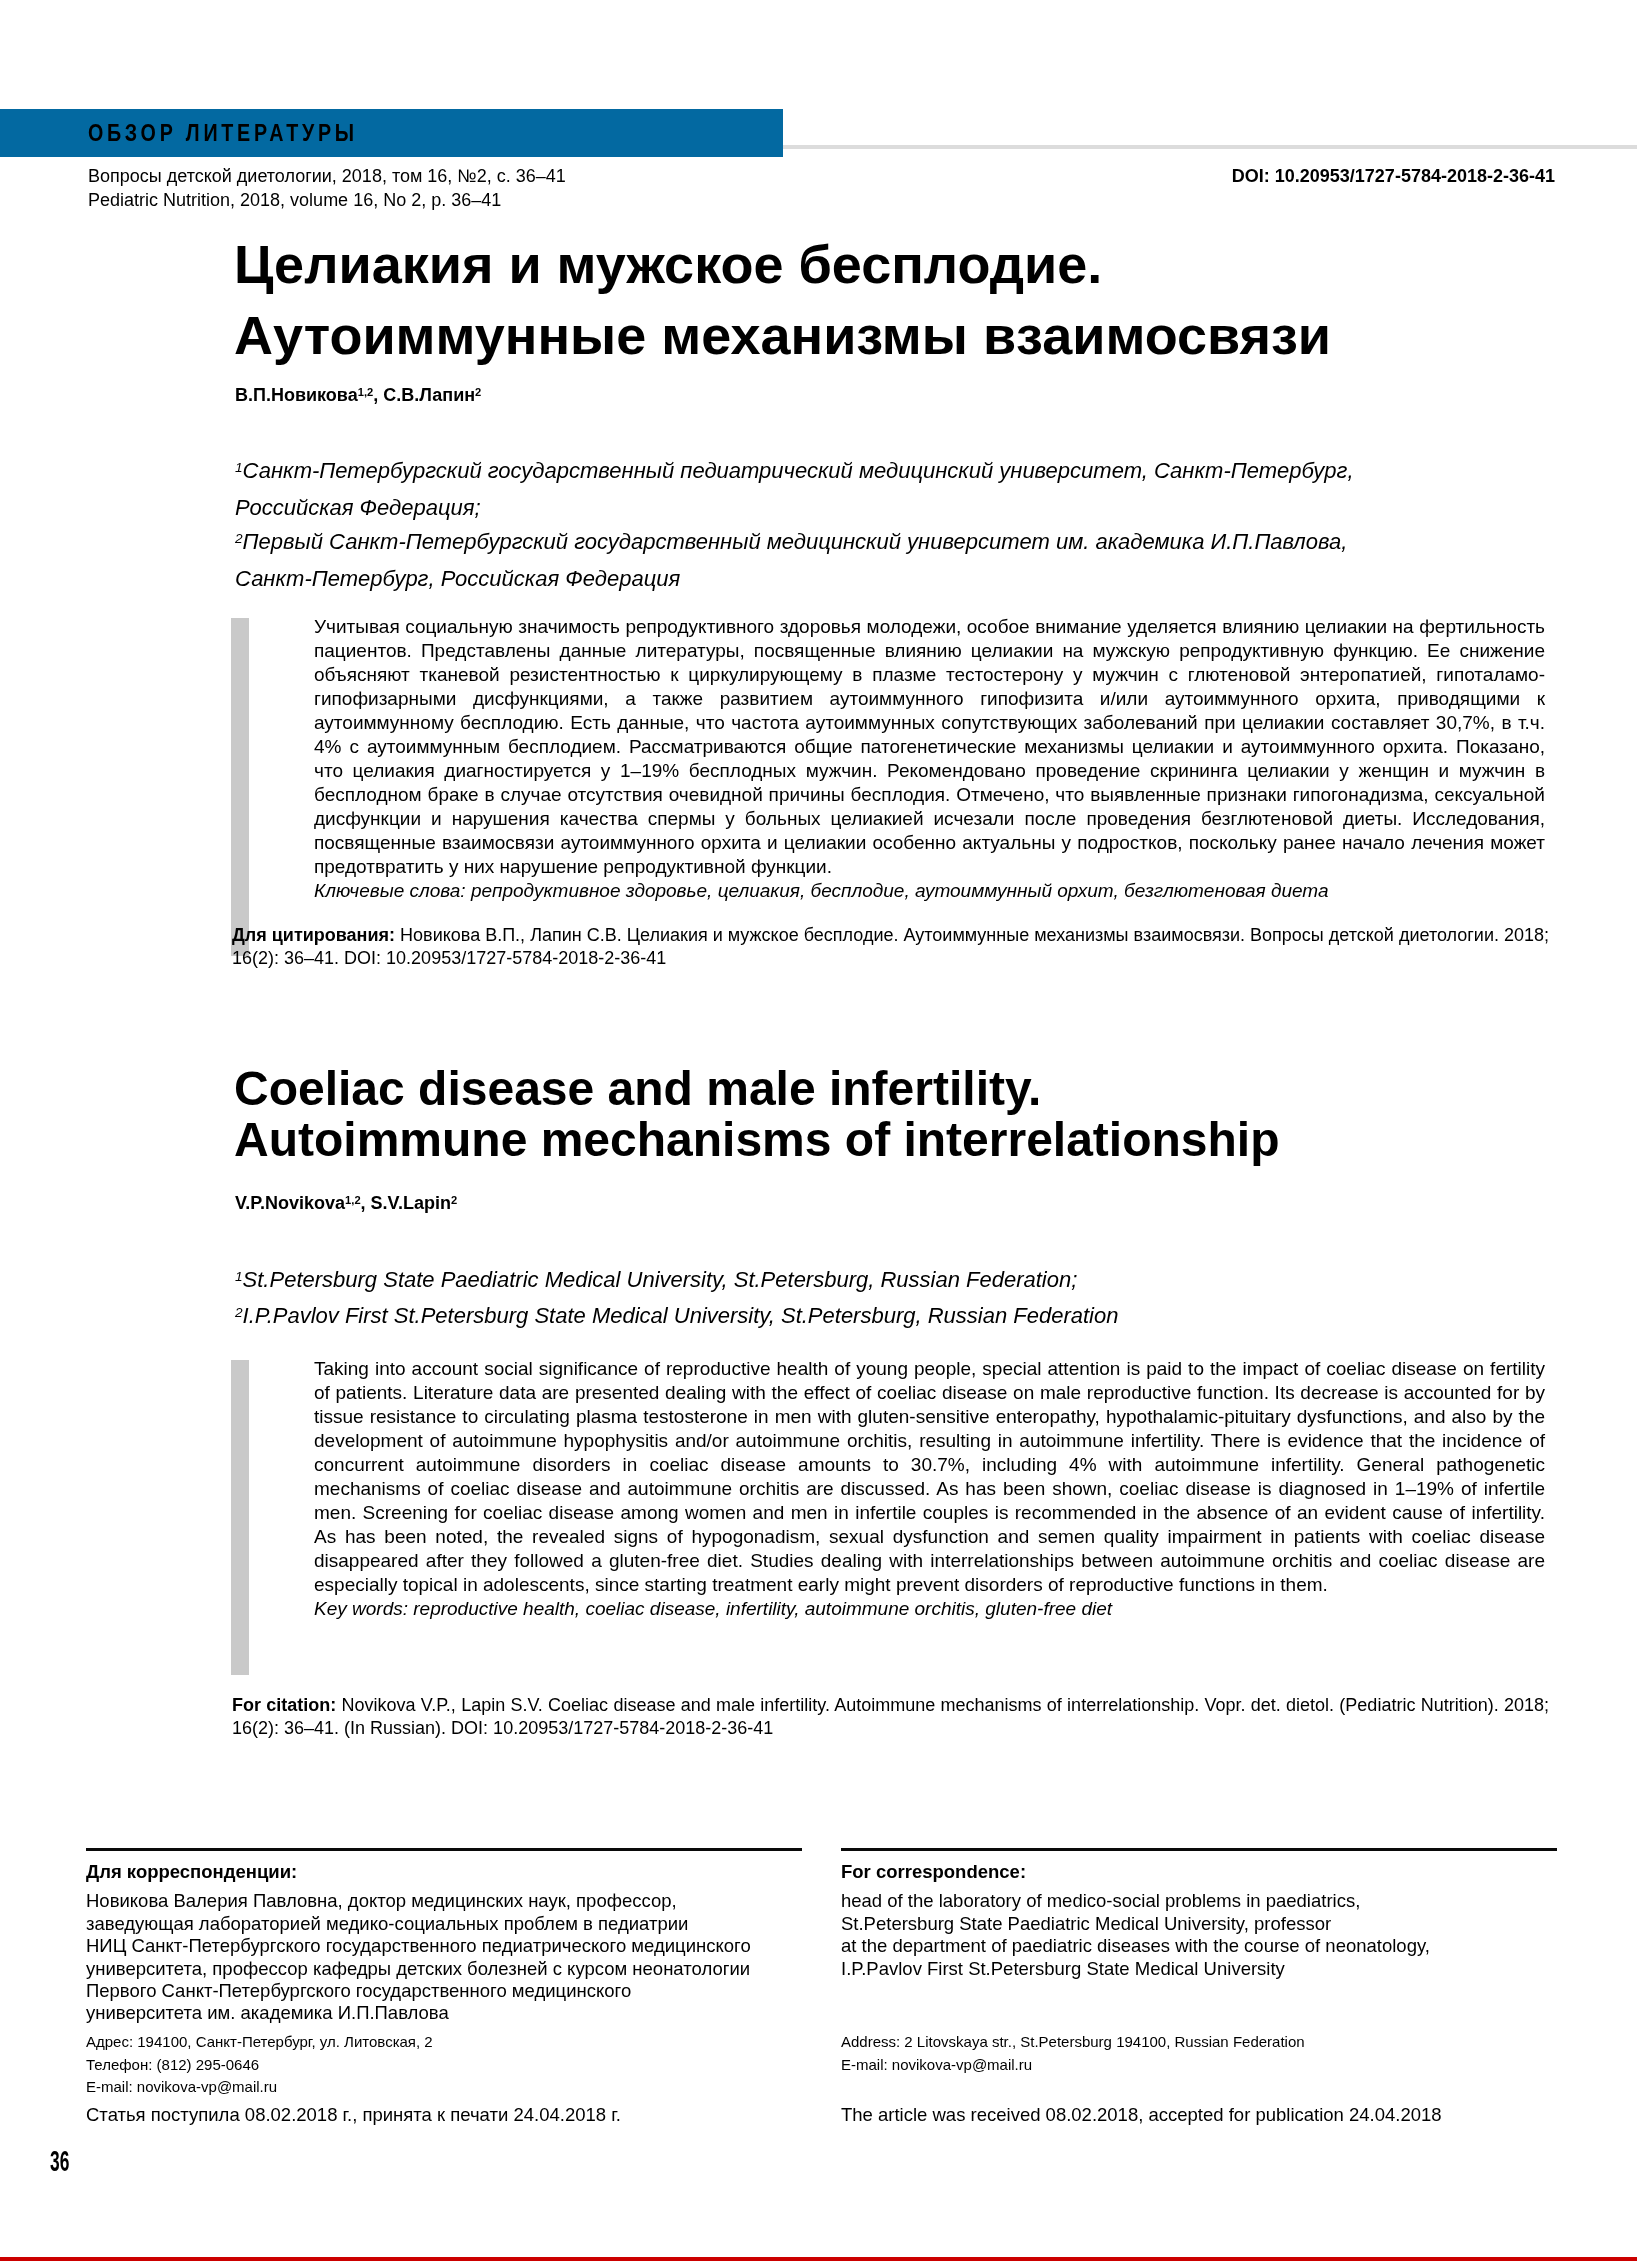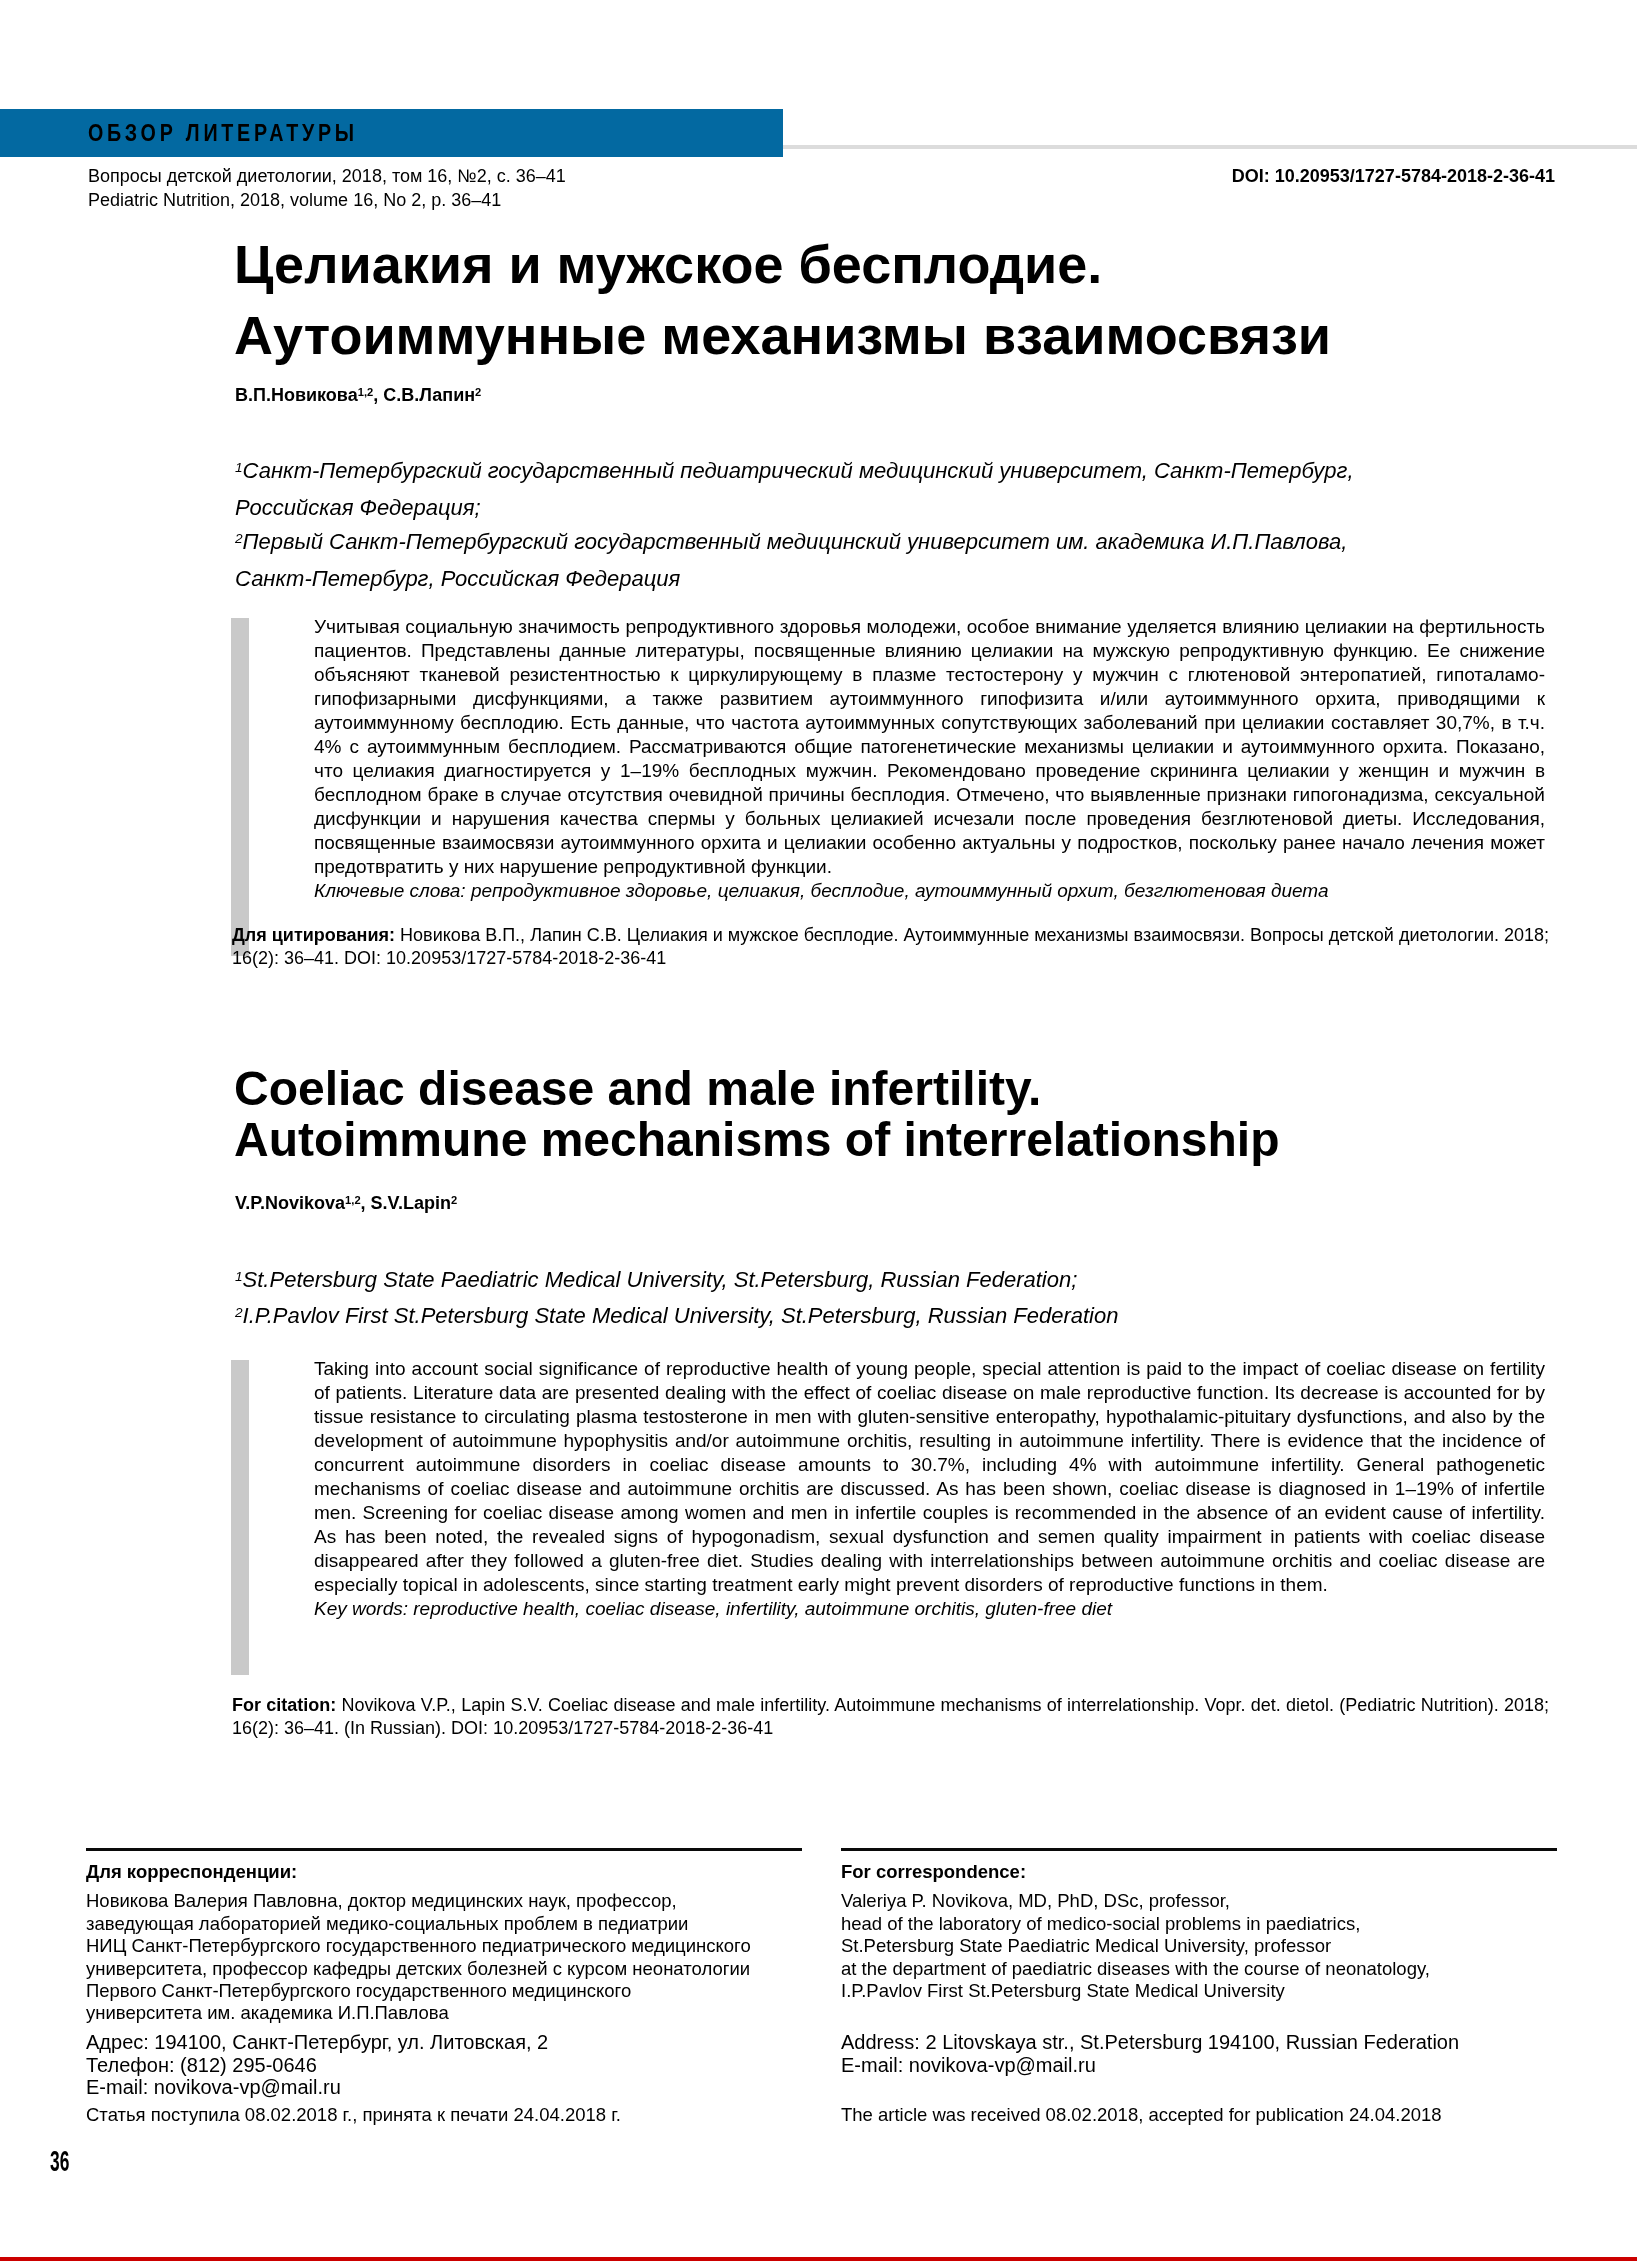--- a/index.html
+++ b/index.html
@@ -50,21 +50,21 @@
   .citation-en{left:232px;top:1694px;}
   .citation .label{font-weight:bold;}
 
   
   .corr{top:1848px;width:716px;}
   .corr-left{left:86px;}
   .corr-right{left:841px;}
   .corr-rule{height:3.3px;background:#0a0a0a;}
   .corr-heading{margin-top:10px;font-size:18.5px;font-weight:bold;line-height:22.4px;}
   .corr-name{margin-top:6.6px;height:141px;font-size:18.5px;line-height:22.4px;}
-  .corr-address{height:73px;font-size:20px;line-height:22.4px;}
+  .corr-address{height:73px;font-size:15px;line-height:22.4px;}
   .corr-received{font-size:18.5px;line-height:22.4px;}
   .corr-line{white-space:nowrap;}
 
   .page-number{left:50px;top:2144px;font-size:30px;font-weight:bold;
         transform:scaleX(.58);transform-origin:left center;}
   .bottom-accent{left:0;bottom:0;width:1638px;height:4px;background:#cc0000;}
 </style>
 </head>
 <body>
 
@@ -145,21 +145,20 @@
     <div class="corr-line">Телефон: (812) 295-0646</div>
     <div class="corr-line">E-mail: novikova-vp@mail.ru</div>
   </div>
   <div class="corr-received corr-line">Статья поступила 08.02.2018 г., принята к печати 24.04.2018 г.</div>
 </div>
 
 <div class="abs corr corr-right">
   <div class="corr-rule"></div>
   <div class="corr-heading">For correspondence:</div>
   <div class="corr-name">
-    <div class="corr-line">Valeriya P. Novikova, MD, PhD, DSc, professor,</div>
     <div class="corr-line">head of the laboratory of medico-social problems in paediatrics,</div>
     <div class="corr-line">St.Petersburg State Paediatric Medical University, professor</div>
     <div class="corr-line">at the department of paediatric diseases with the course of neonatology,</div>
     <div class="corr-line">I.P.Pavlov First St.Petersburg State Medical University</div>
   </div>
   <div class="corr-address">
     <div class="corr-line">Address: 2 Litovskaya str., St.Petersburg 194100, Russian Federation</div>
     <div class="corr-line">E-mail: novikova-vp@mail.ru</div>
   </div>
   <div class="corr-received corr-line">The article was received 08.02.2018, accepted for publication 24.04.2018</div>

